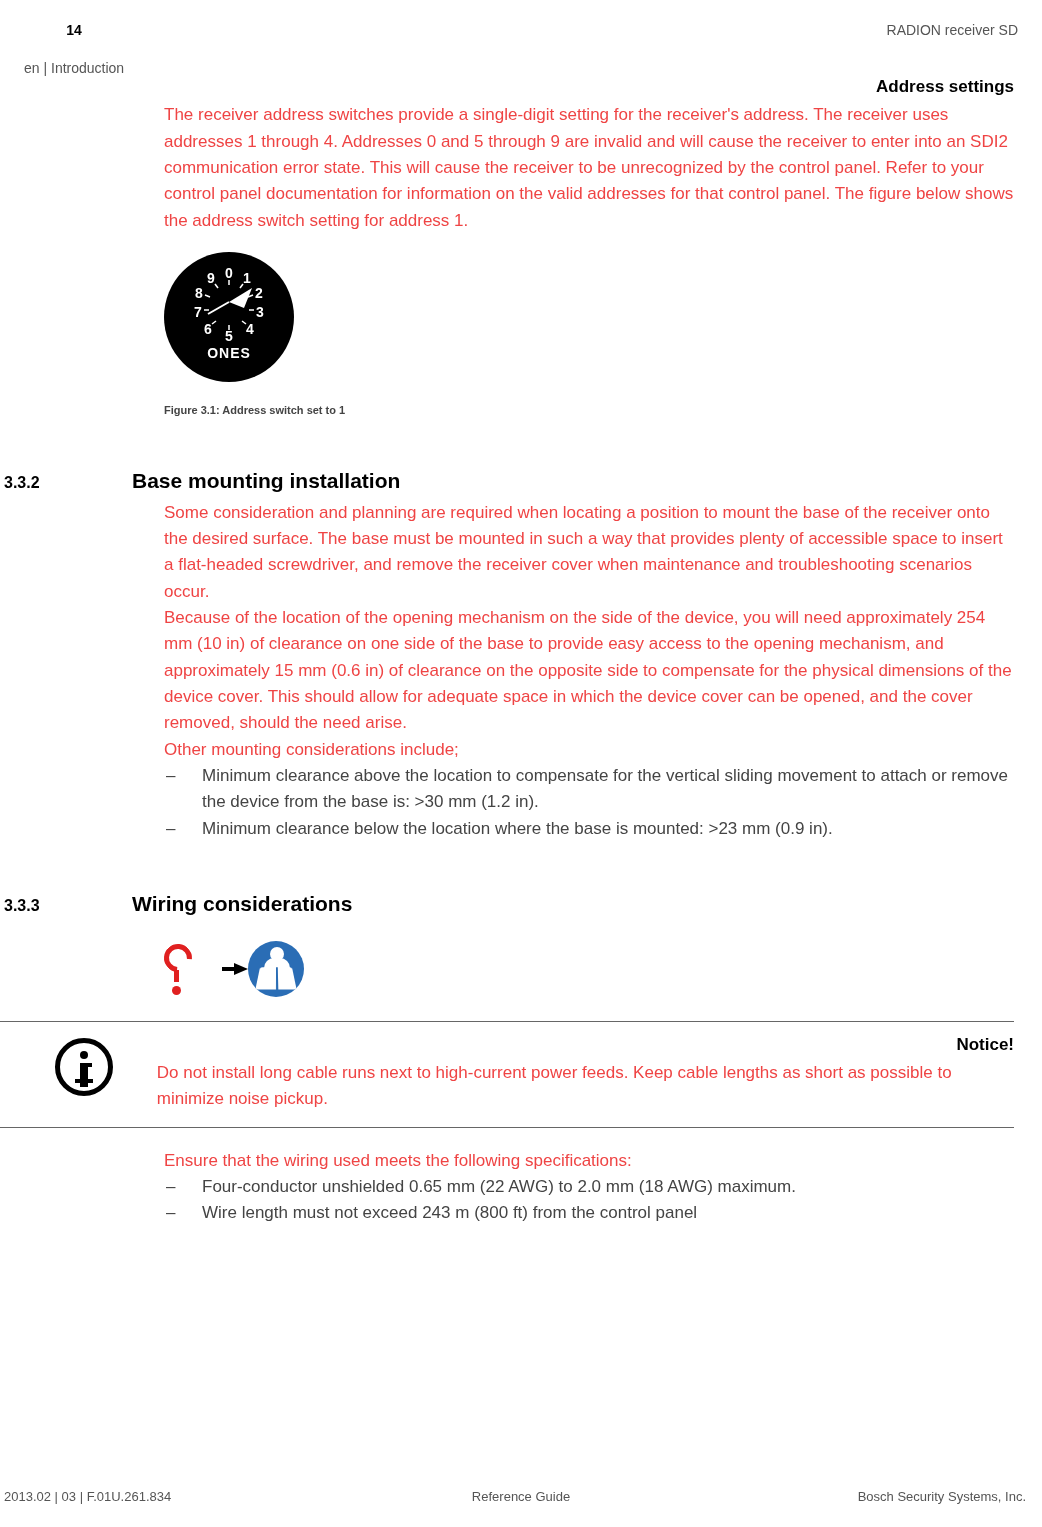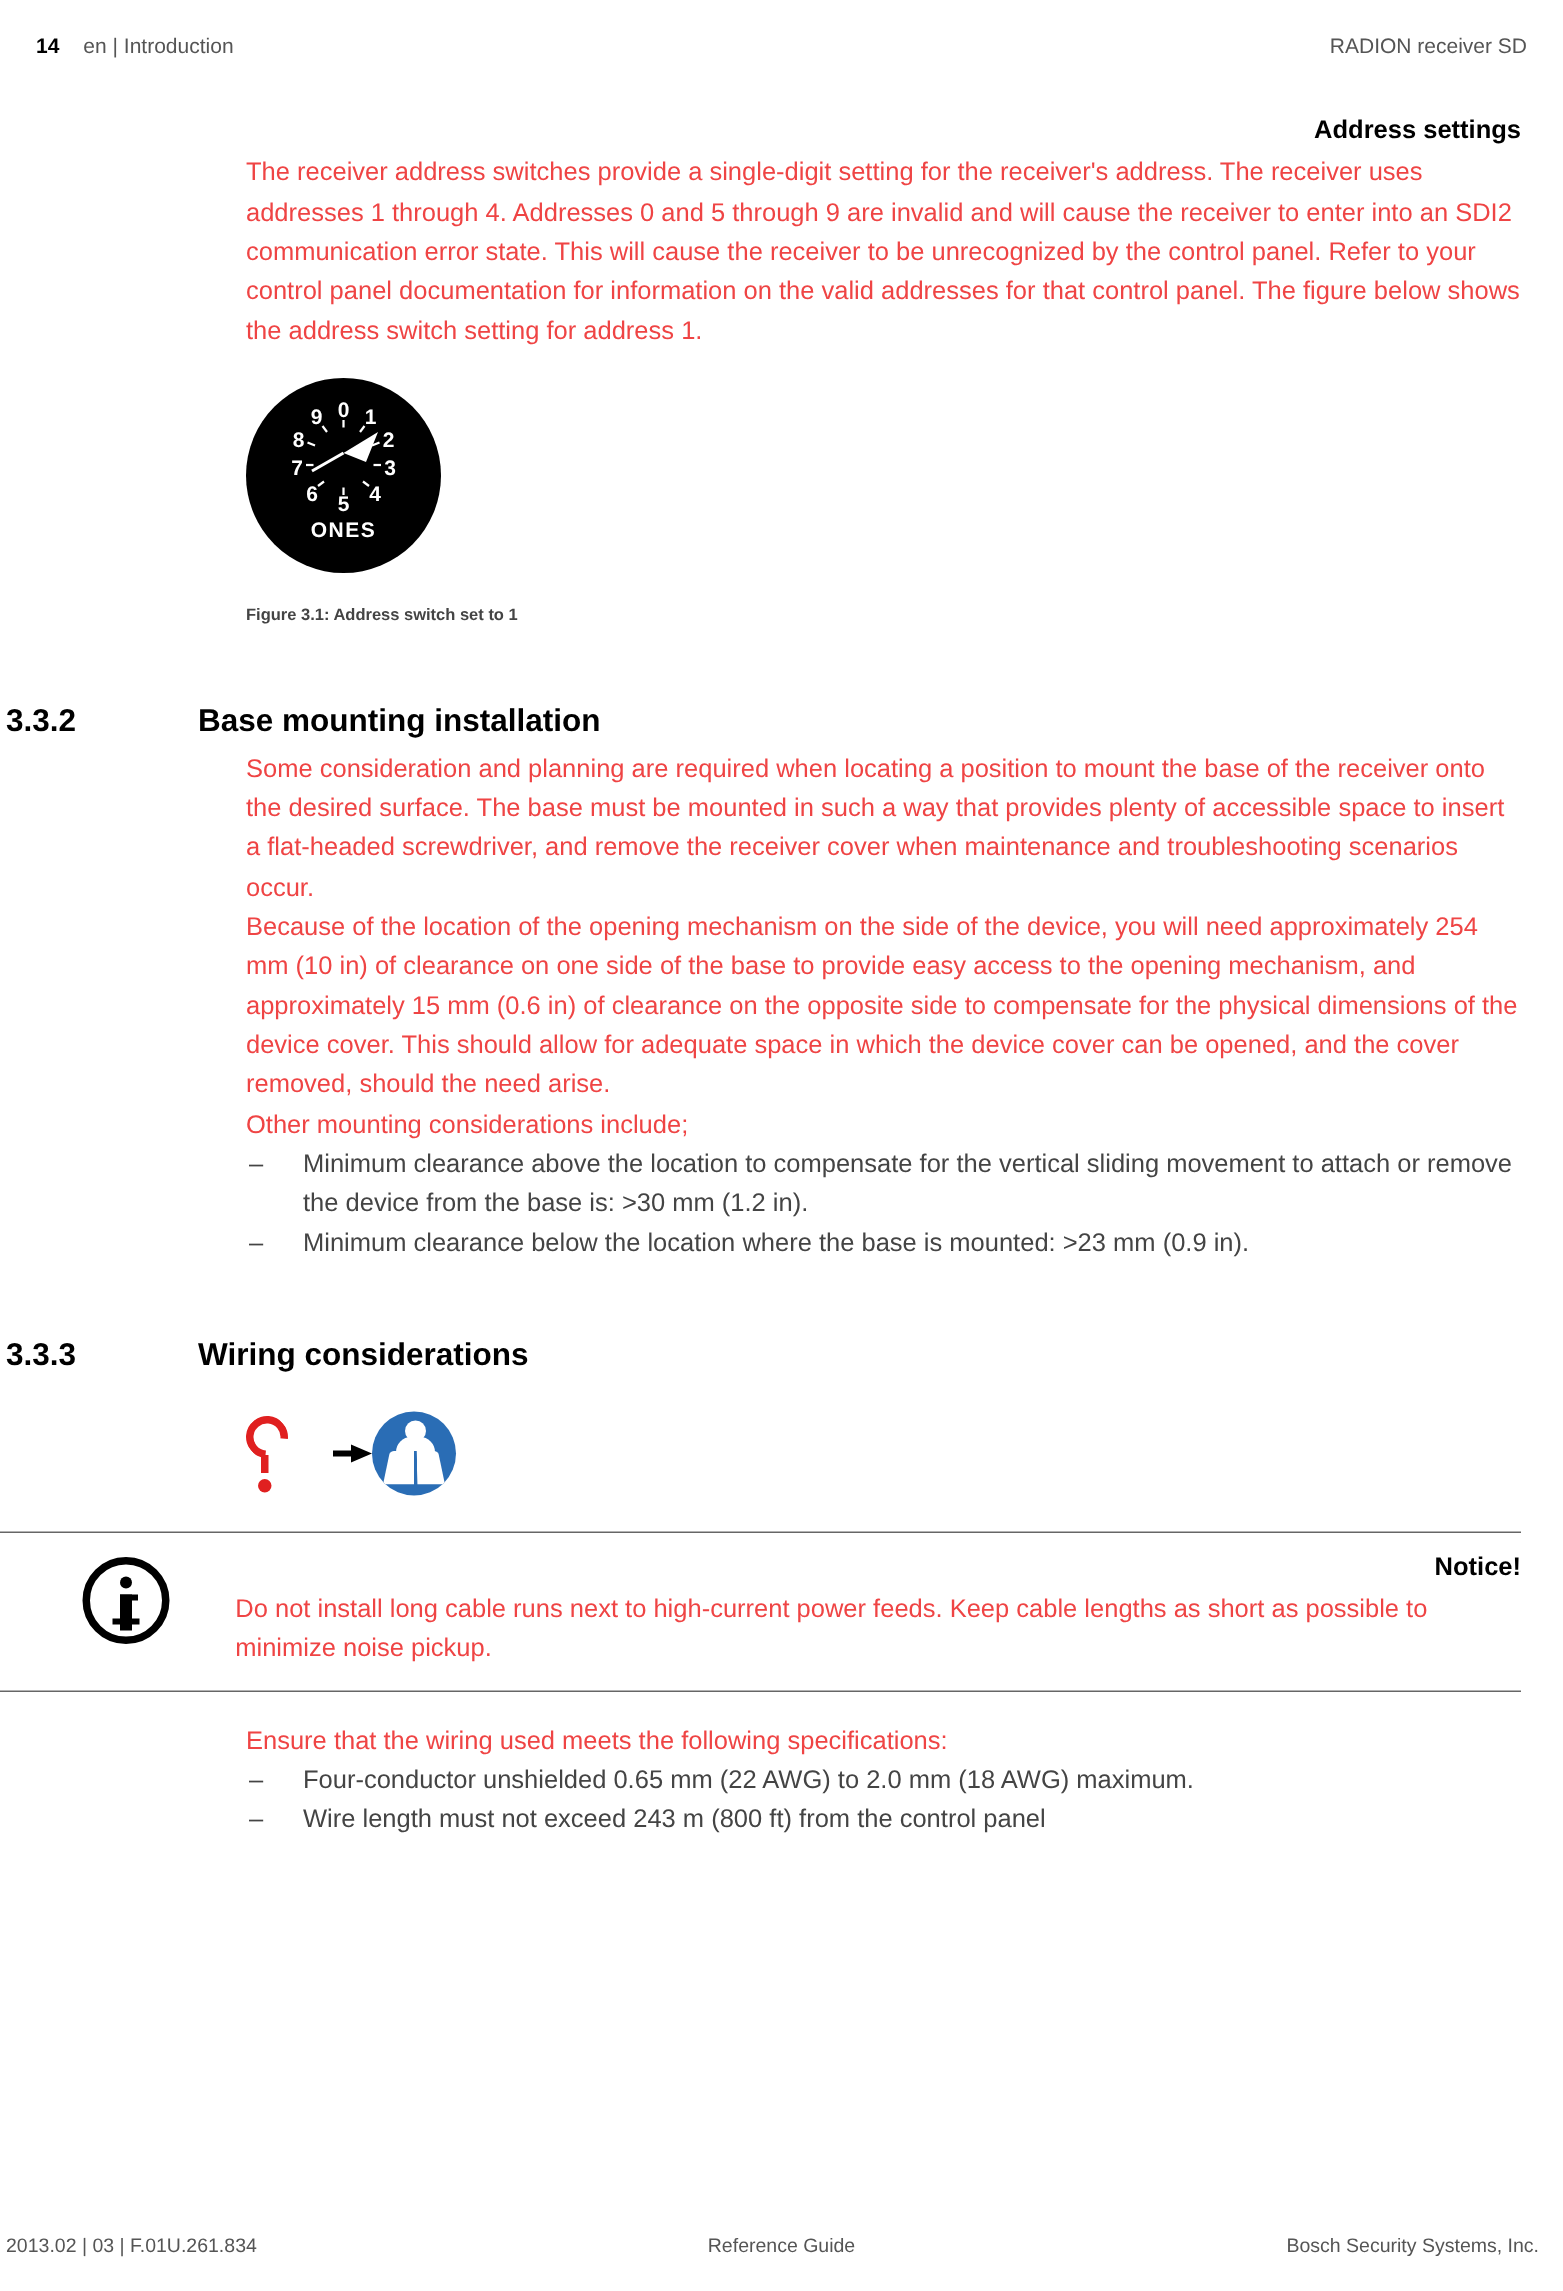--- a/index.html
+++ b/index.html
@@ -16,21 +16,21 @@
   .header {
     position: absolute;
     top: 20px;
     left: 0; right: 0;
     padding: 0 24px;
     display: flex;
     justify-content: space-between;
     font-size: 14px;
     color: #555;
   }
-  .header-left { display: flex; align-items: center; gap: 16px; }
+  .header-left { display: flex; align-items: center; gap: 16px; flex-direction: column; }
   .page-num { font-weight: bold; color: #000; }
   .content {
     position: absolute;
     top: 74px;
     left: 0; right: 28px;
   }
   .indent { margin-left: 164px; }
   .h-sub {
     font-weight: bold;
     color: #000;
@@ -56,21 +56,21 @@
   }
   .section-row {
     display: flex;
     align-items: baseline;
     margin-top: 46px;
     margin-bottom: 2px;
   }
   .section-no {
     width: 132px;
     font-weight: bold;
-    font-size: 21px;
+    font-size: 16px;
     color: #000;
     padding-left: 4px;
   }
   .section-title {
     font-weight: bold;
     font-size: 21px;
     color: #000;
   }
   .list {
     list-style: none;

